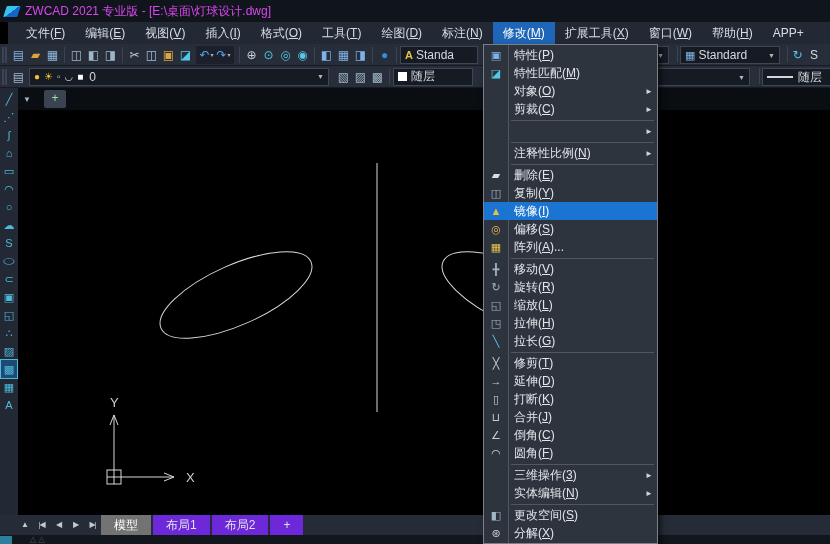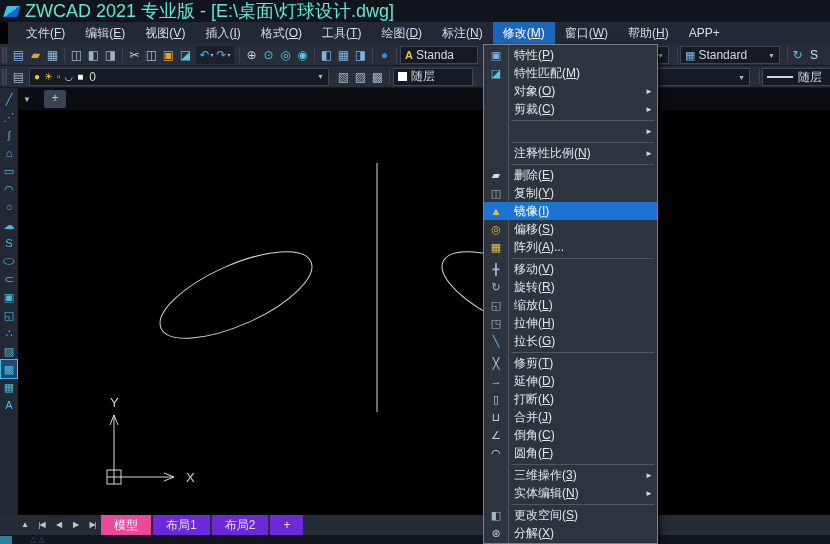--- a/index.html
+++ b/index.html
@@ -8,21 +8,21 @@
     position:relative; width:830px; height:544px; overflow:hidden;
     font-family:"Liberation Sans","DejaVu Sans",sans-serif;
     font-size:12px; color:#dfe3e8; background:#000;
   }
   
   .titlebar { position:absolute; left:0; top:0; width:830px; height:22px;
     background:#10151c; display:flex; align-items:center; padding-left:5px; }
   .logo { width:14px; height:11px; margin-right:6px;
     background:linear-gradient(135deg,#35c3e8 0 50%,#1565c8 50% 100%);
     transform:skewX(-18deg); border-radius:1px; }
-  .title-text { color:#5eead4; font-size:18px; }
+  .title-text { color:#d946ef; font-size:12px; }
   
   .menubar { position:absolute; left:8px; top:22px; width:830px; height:22px;
     background:#222935; display:flex; align-items:center; padding-left:8px; }
   .mitem { padding:0 10px; line-height:22px; color:#d8dde4; white-space:nowrap; cursor:default; }
   .mitem.active { background:#1e66b8; color:#fff; }
   .mitem u { text-decoration:underline; }
   
   .tbrow { position:absolute; left:0; width:830px; height:22px; background:#272d39;
     display:flex; align-items:center; border-bottom:1px solid #161a22; overflow:hidden; }
   #toolbar1 { top:44px; } #toolbar2 { top:66px; }
@@ -74,21 +74,21 @@
   .mi .ic { position:absolute; left:3px; width:18px; text-align:center; font-size:11px; }
   .mi .arr { position:absolute; right:4px; font-size:8px; color:#cfd4da; }
   .msep { height:1px; background:#51575f; margin:1.5px 3px 1.5px 27px; }
   
   .bottombar { position:absolute; left:0; top:515px; width:830px; height:20px;
     background:#262c37; display:flex; align-items:center; padding-left:16px; }
   .navbtn { min-width:17px; height:16px; text-align:center; line-height:16px;
     color:#c3c9d2; font-size:8px; letter-spacing:-1px; }
   .ltab { padding:0 13px; height:20px; line-height:20px; background:#6d28d9; color:#dfe3e8;
     margin-right:2px; }
-  .ltab.active { background:#ec4899; color:#fff; }
+  .ltab.active { background:#737373; color:#fff; }
   
   .statusstrip { position:absolute; left:0; top:535px; width:830px; height:9px; background:#12161d; }
   .statusstrip .sq { position:absolute; left:0; top:1px; width:12px; height:8px; background:#2d7f9e; }
   .statusstrip .marks { position:absolute; left:30px; top:0; color:#4a5260; font-size:8px; }
 </style>
 </head>
 <body>
 
 <div id="app">
 
@@ -100,20 +100,21 @@
   <div class="menubar" id="menubar">
       <div class="mitem">文件(<u>F</u>)</div>
       <div class="mitem">编辑(<u>E</u>)</div>
       <div class="mitem">视图(<u>V</u>)</div>
       <div class="mitem">插入(<u>I</u>)</div>
       <div class="mitem">格式(<u>O</u>)</div>
       <div class="mitem">工具(<u>T</u>)</div>
       <div class="mitem">绘图(<u>D</u>)</div>
       <div class="mitem">标注(<u>N</u>)</div>
       <div class="mitem active">修改(<u>M</u>)</div>
+      <div class="mitem">扩展工具(<u>X</u>)</div>
       <div class="mitem">窗口(<u>W</u>)</div>
       <div class="mitem">帮助(<u>H</u>)</div>
       <div class="mitem">APP+</div>
     </div>
 
   <div class="tbrow" id="toolbar1">
     <div class="grip"></div>
     <div id="tb1-groups" style="display:flex;align-items:center;">
         <div class="tbtn">
           <span class="tglyph" style="color: rgb(127, 178, 229);">▤</span>

